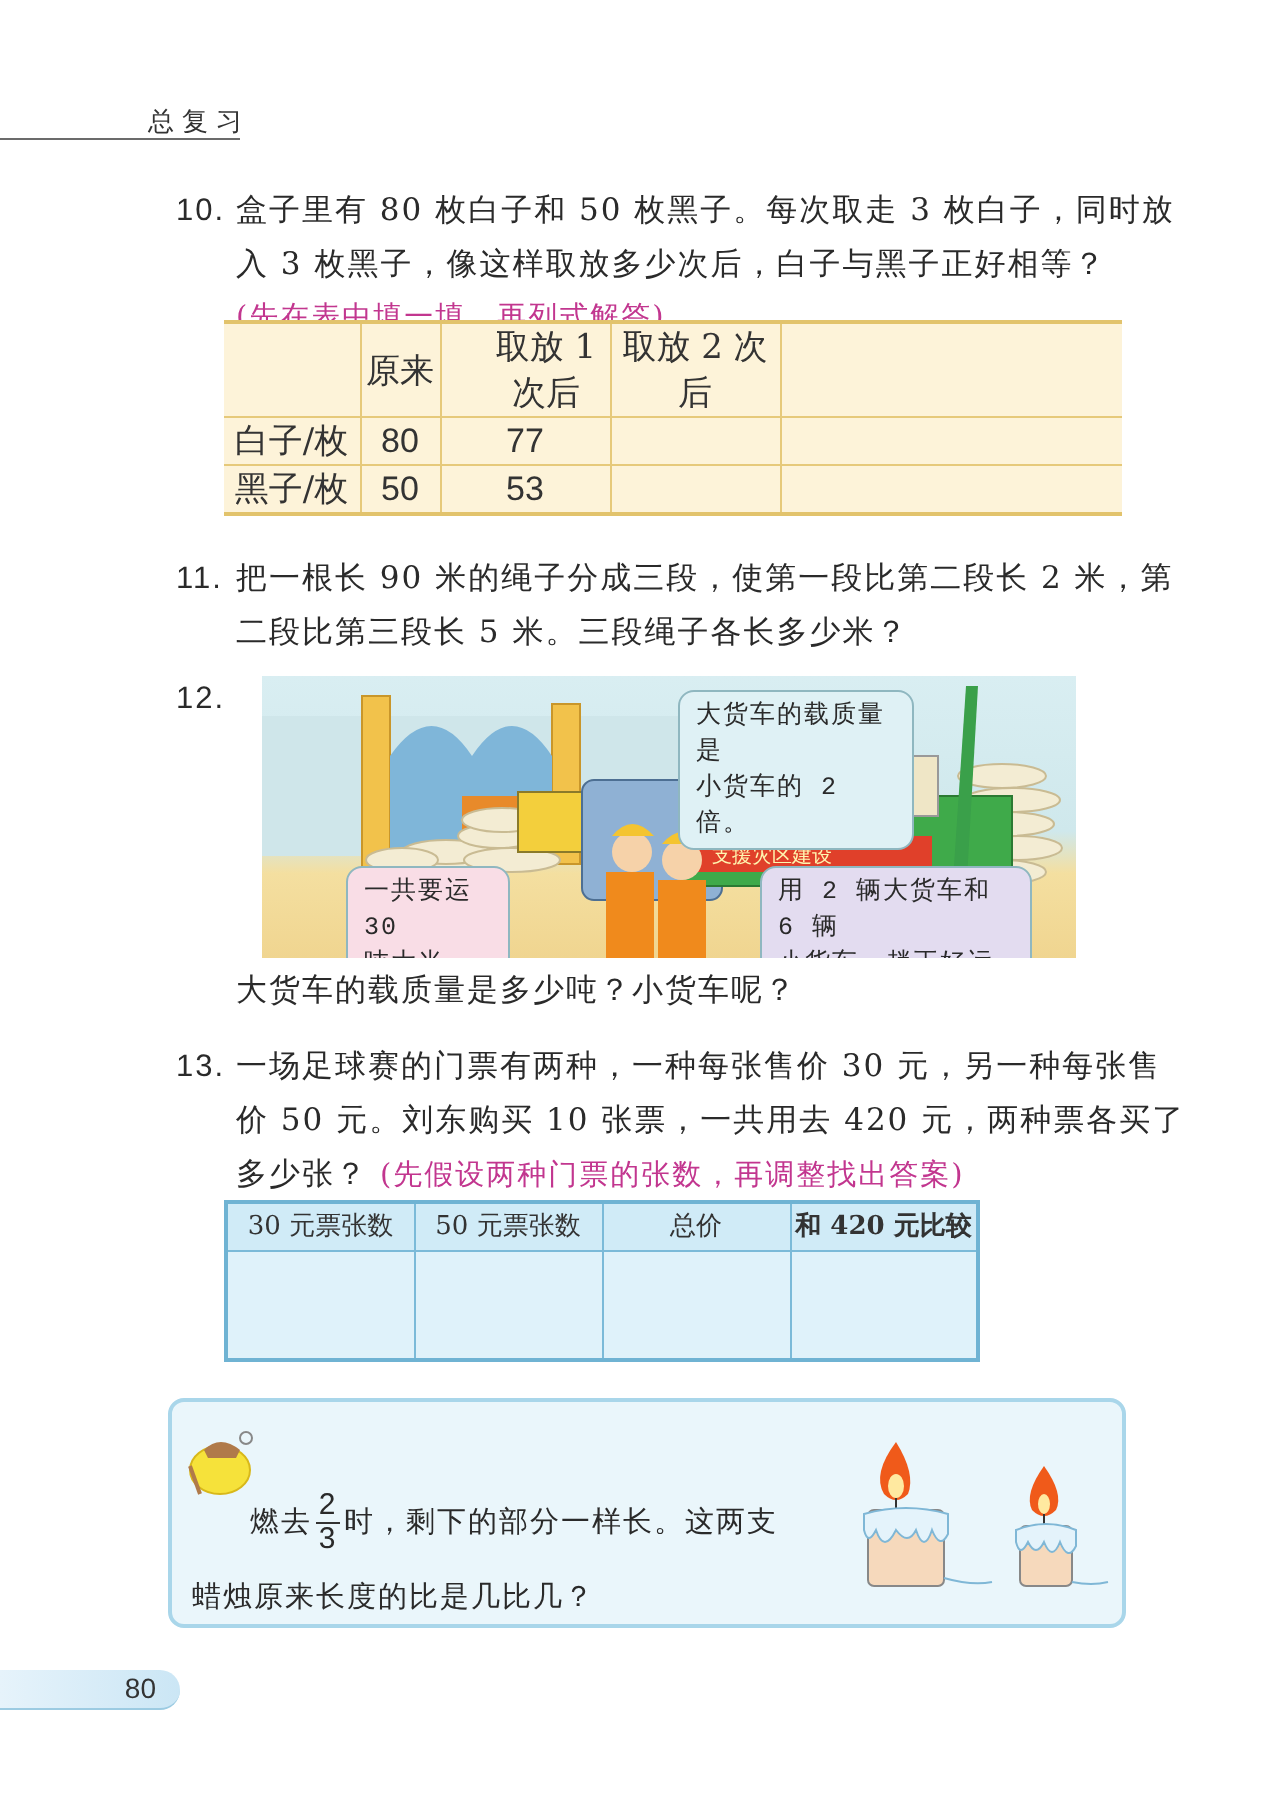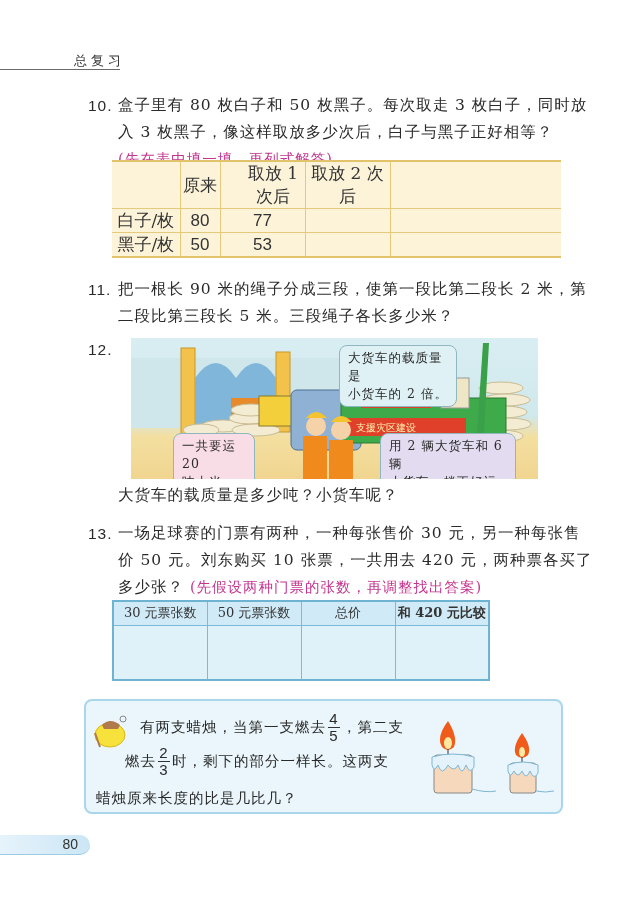--- a/index.html
+++ b/index.html
@@ -17,21 +17,21 @@
 
   
   .t10 { position: absolute; left: 112px; top: 160px; width: 449px; border-collapse: collapse; background: #fdf3d9; font-size: 17px; }
   .t10 td { border-top: 1px solid #e6c97a; border-bottom: 1px solid #e6c97a; height: 24px; text-align: center; color: #333; }
   .t10 td + td { border-left: 1px solid #e6c97a; }
   .t10 tr:first-child td { border-top: 2px solid #e2c36c; }
   .t10 tr:last-child td { border-bottom: 2px solid #e2c36c; }
 
   
   .illus { position: absolute; left: 131px; top: 338px; width: 407px; height: 141px; overflow: hidden; background: linear-gradient(#d9eef2 0%, #cfe8ec 55%, #f4dfa0 70%, #f0d590 100%); }
-  .bubble { position: absolute; border-radius: 8px; font-size: 12.5px; line-height: 18px; padding: 3px 8px; letter-spacing: 1px; border: 1px solid #8fb7c0; }
+  .bubble { position: absolute; border-radius: 8px; font-size: 12.5px; line-height: 18px; padding: 3px 8px; letter-spacing: 1px; border: 1px solid #8fb7c0; font-family: Liberation Mono, monospace; }
   .b-pink { background: #f9dde6; }
   .b-blue { background: #dff1f5; }
   .b-lav { background: #e3dcf0; }
 
   
   .t13 { position: absolute; left: 112px; top: 600px; width: 378px; border-collapse: collapse; background: #d6eef8; font-size: 13px; border: 2px solid #6fb3d3; }
   .t13 td { border: 1px solid #7bbad8; text-align: center; color: #333; }
   .t13 tr:first-child td { height: 24px; background: #d0ebf7; }
   .t13 tr:last-child td { height: 55px; background: #dff2fa; }
 
@@ -134,21 +134,21 @@
     <g>
       <circle cx="185" cy="88" r="10" fill="#f6d2a9"></circle>
       <path d="M175 80 Q185 68 196 80 Z" fill="#f4c430"></path>
       <rect x="172" y="98" width="24" height="43" fill="#f08a1c"></rect>
       <circle cx="210" cy="92" r="10" fill="#f6d2a9"></circle>
       <path d="M200 84 Q210 72 221 84 Z" fill="#f4c430"></path>
       <rect x="198" y="102" width="24" height="39" fill="#f08a1c"></rect>
     </g>
   </svg>
   <div class="bubble b-pink" style="left:42px; top:95px; width:82px;">
-    <div>一共要运 20</div>
+    <div>一共要运 30</div>
     <div>吨大米。</div>
   </div>
   <div class="bubble b-blue" style="left:208px; top:7px; width:118px;">
     <div>大货车的载质量是</div>
     <div>小货车的 2 倍。</div>
   </div>
   <div class="bubble b-lav" style="left:249px; top:95px; width:136px;">
     <div>用 2 辆大货车和 6 辆</div>
     <div>小货车一趟正好运完。</div>
   </div>
@@ -185,27 +185,20 @@
 </tbody>
   </table>
 
 <div class="think">
   <svg style="position:absolute; left:4px; top:10px;" width="40" height="40" viewBox="0 0 40 40">
     <ellipse cx="20" cy="24" rx="15" ry="12" fill="#f6e23a" stroke="#d8b81a"></ellipse>
     <path d="M12 14 Q20 6 30 14 L28 18 L14 18 Z" fill="#b07a4a"></path>
     <circle cx="33" cy="8" r="3" fill="none" stroke="#888"></circle>
     <path d="M5 22 L10 36" stroke="#b07a4a" stroke-width="2"></path>
   </svg>
-  <div class="think-text" style="left:54px; top:10px;">
-    <span>有两支蜡烛，当第一支燃去</span><span class="frac">
-        <span>4</span>
-        <span class="bar"></span>
-        <span>5</span>
-      </span><span>，第二支</span>
-  </div>
   <div class="think-text" style="left:39px; top:44px;">
     <span>燃去</span><span class="frac">
         <span>2</span>
         <span class="bar"></span>
         <span>3</span>
       </span><span>时，剩下的部分一样长。这两支</span>
   </div>
   <div class="think-text" style="left:10px; top:88px;">蜡烛原来长度的比是几比几？</div>
 
   <svg style="position:absolute; left:340px; top:18px;" width="130" height="80" viewBox="0 0 130 80">

